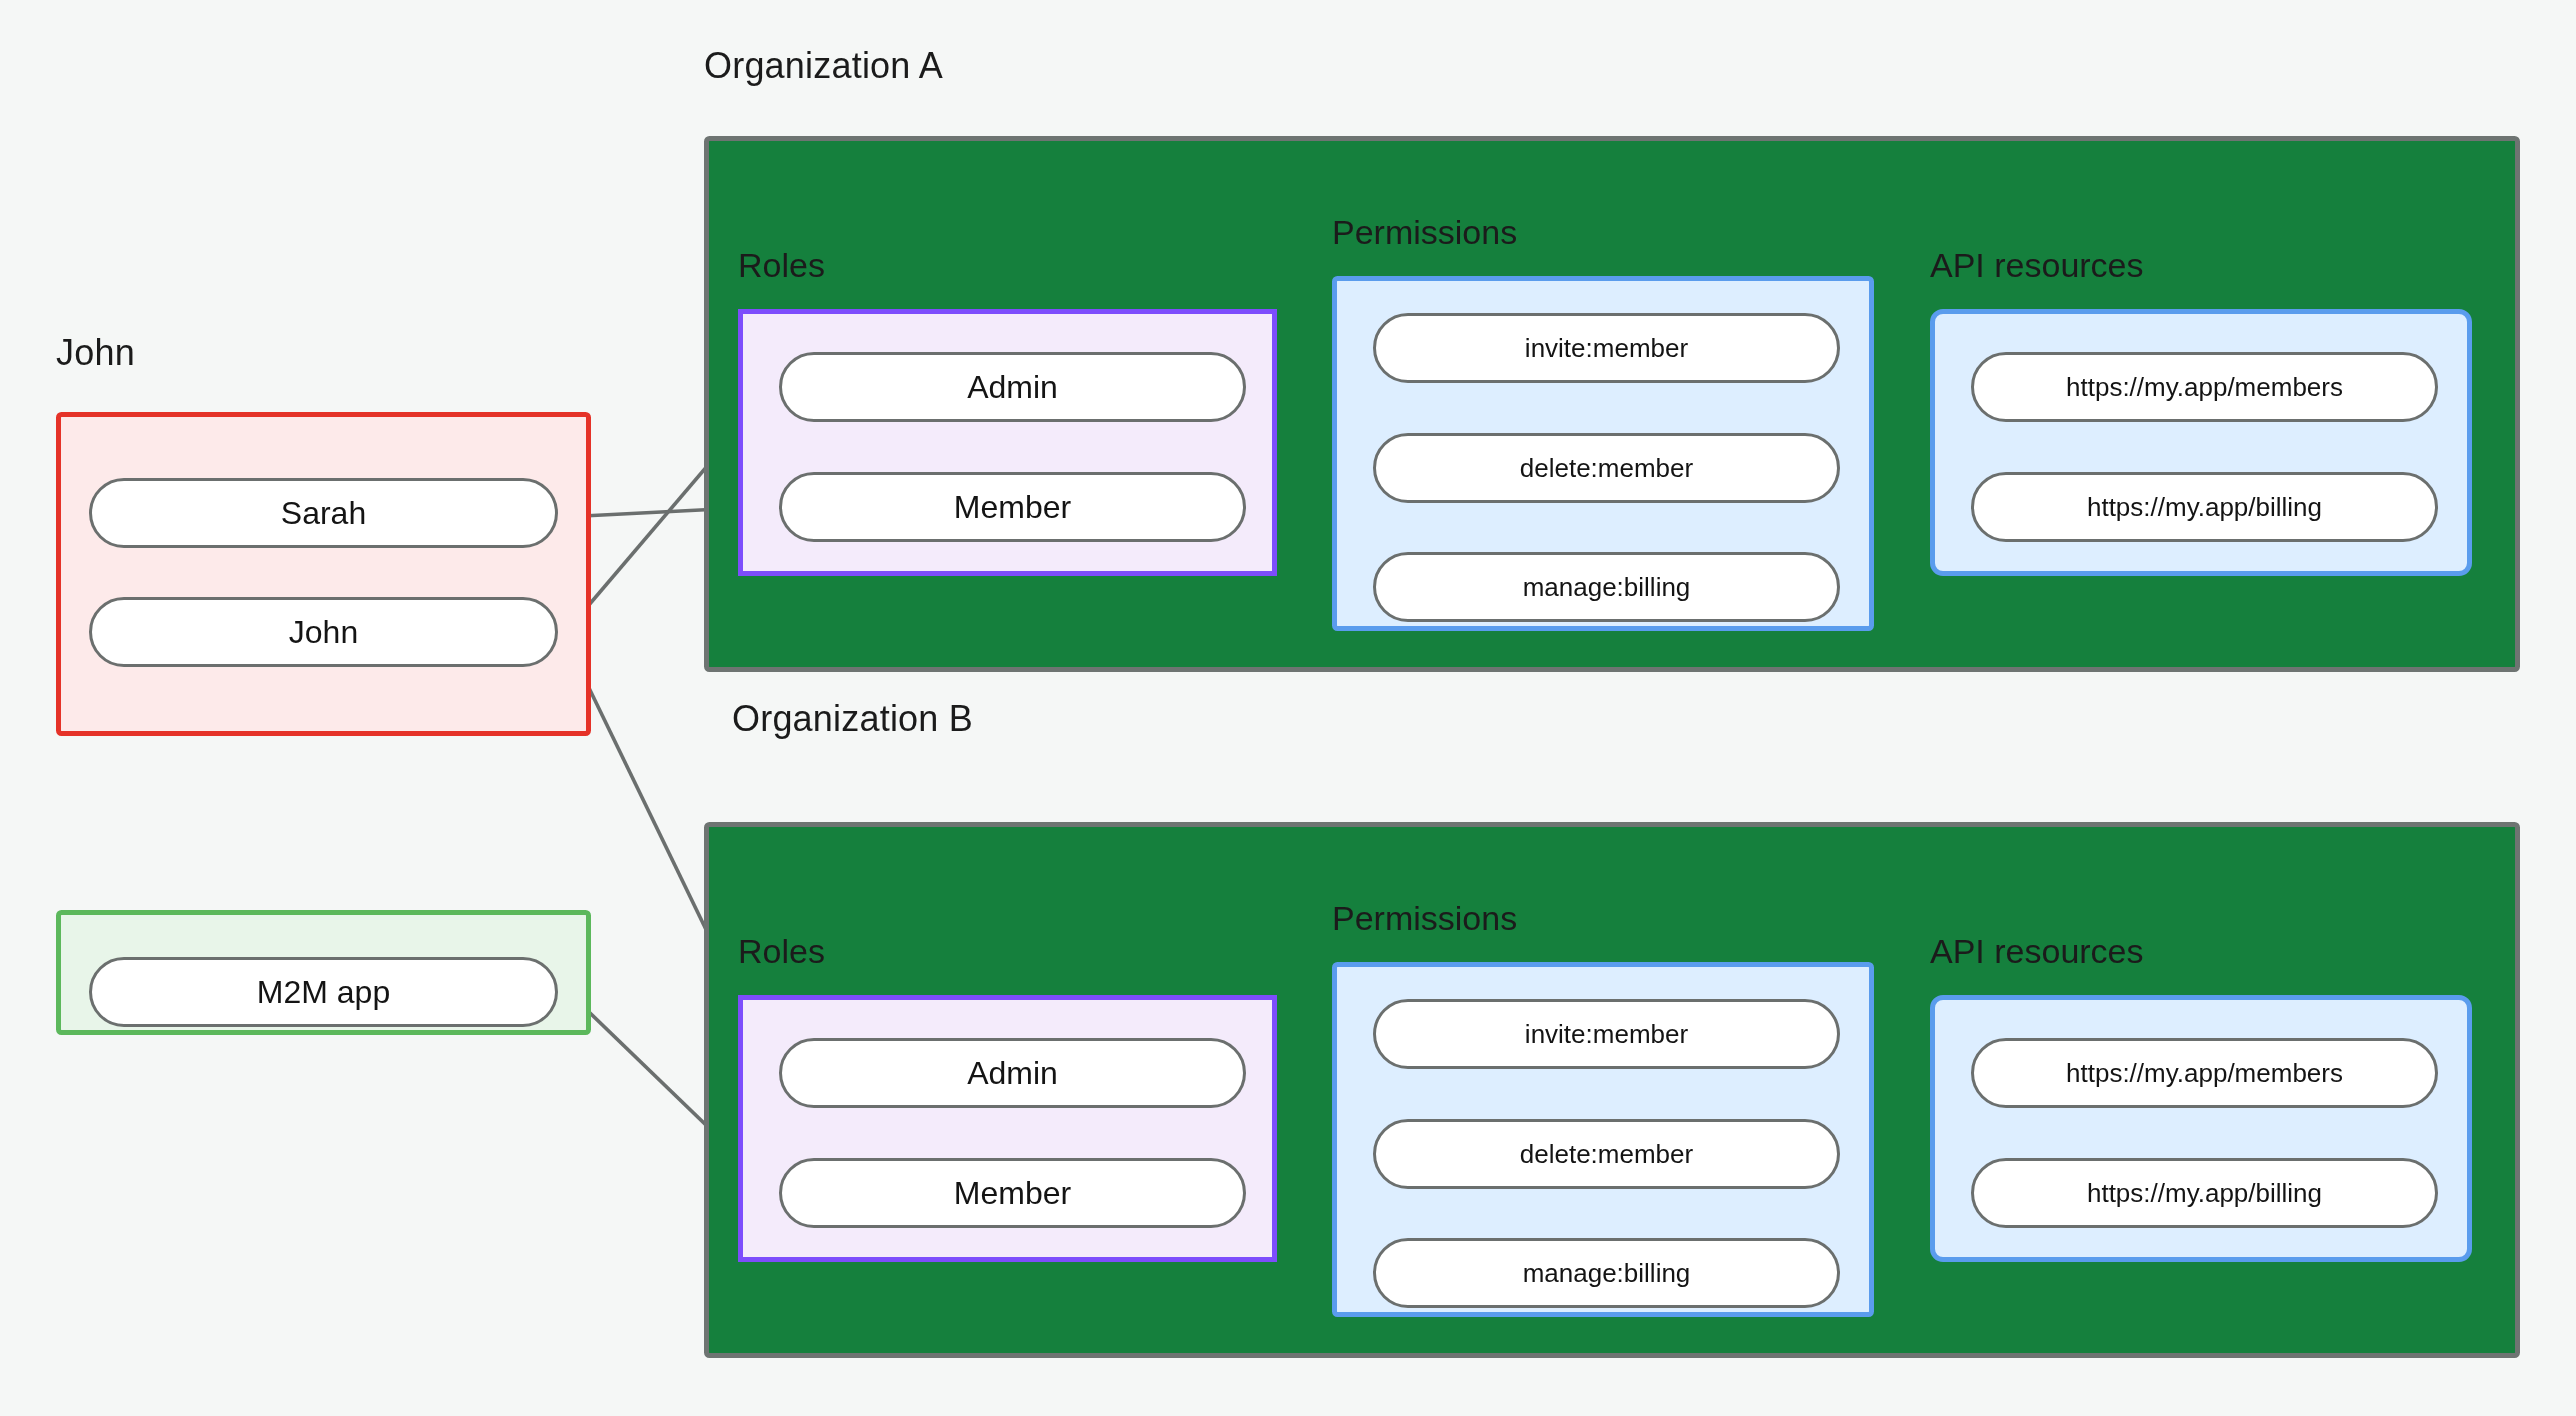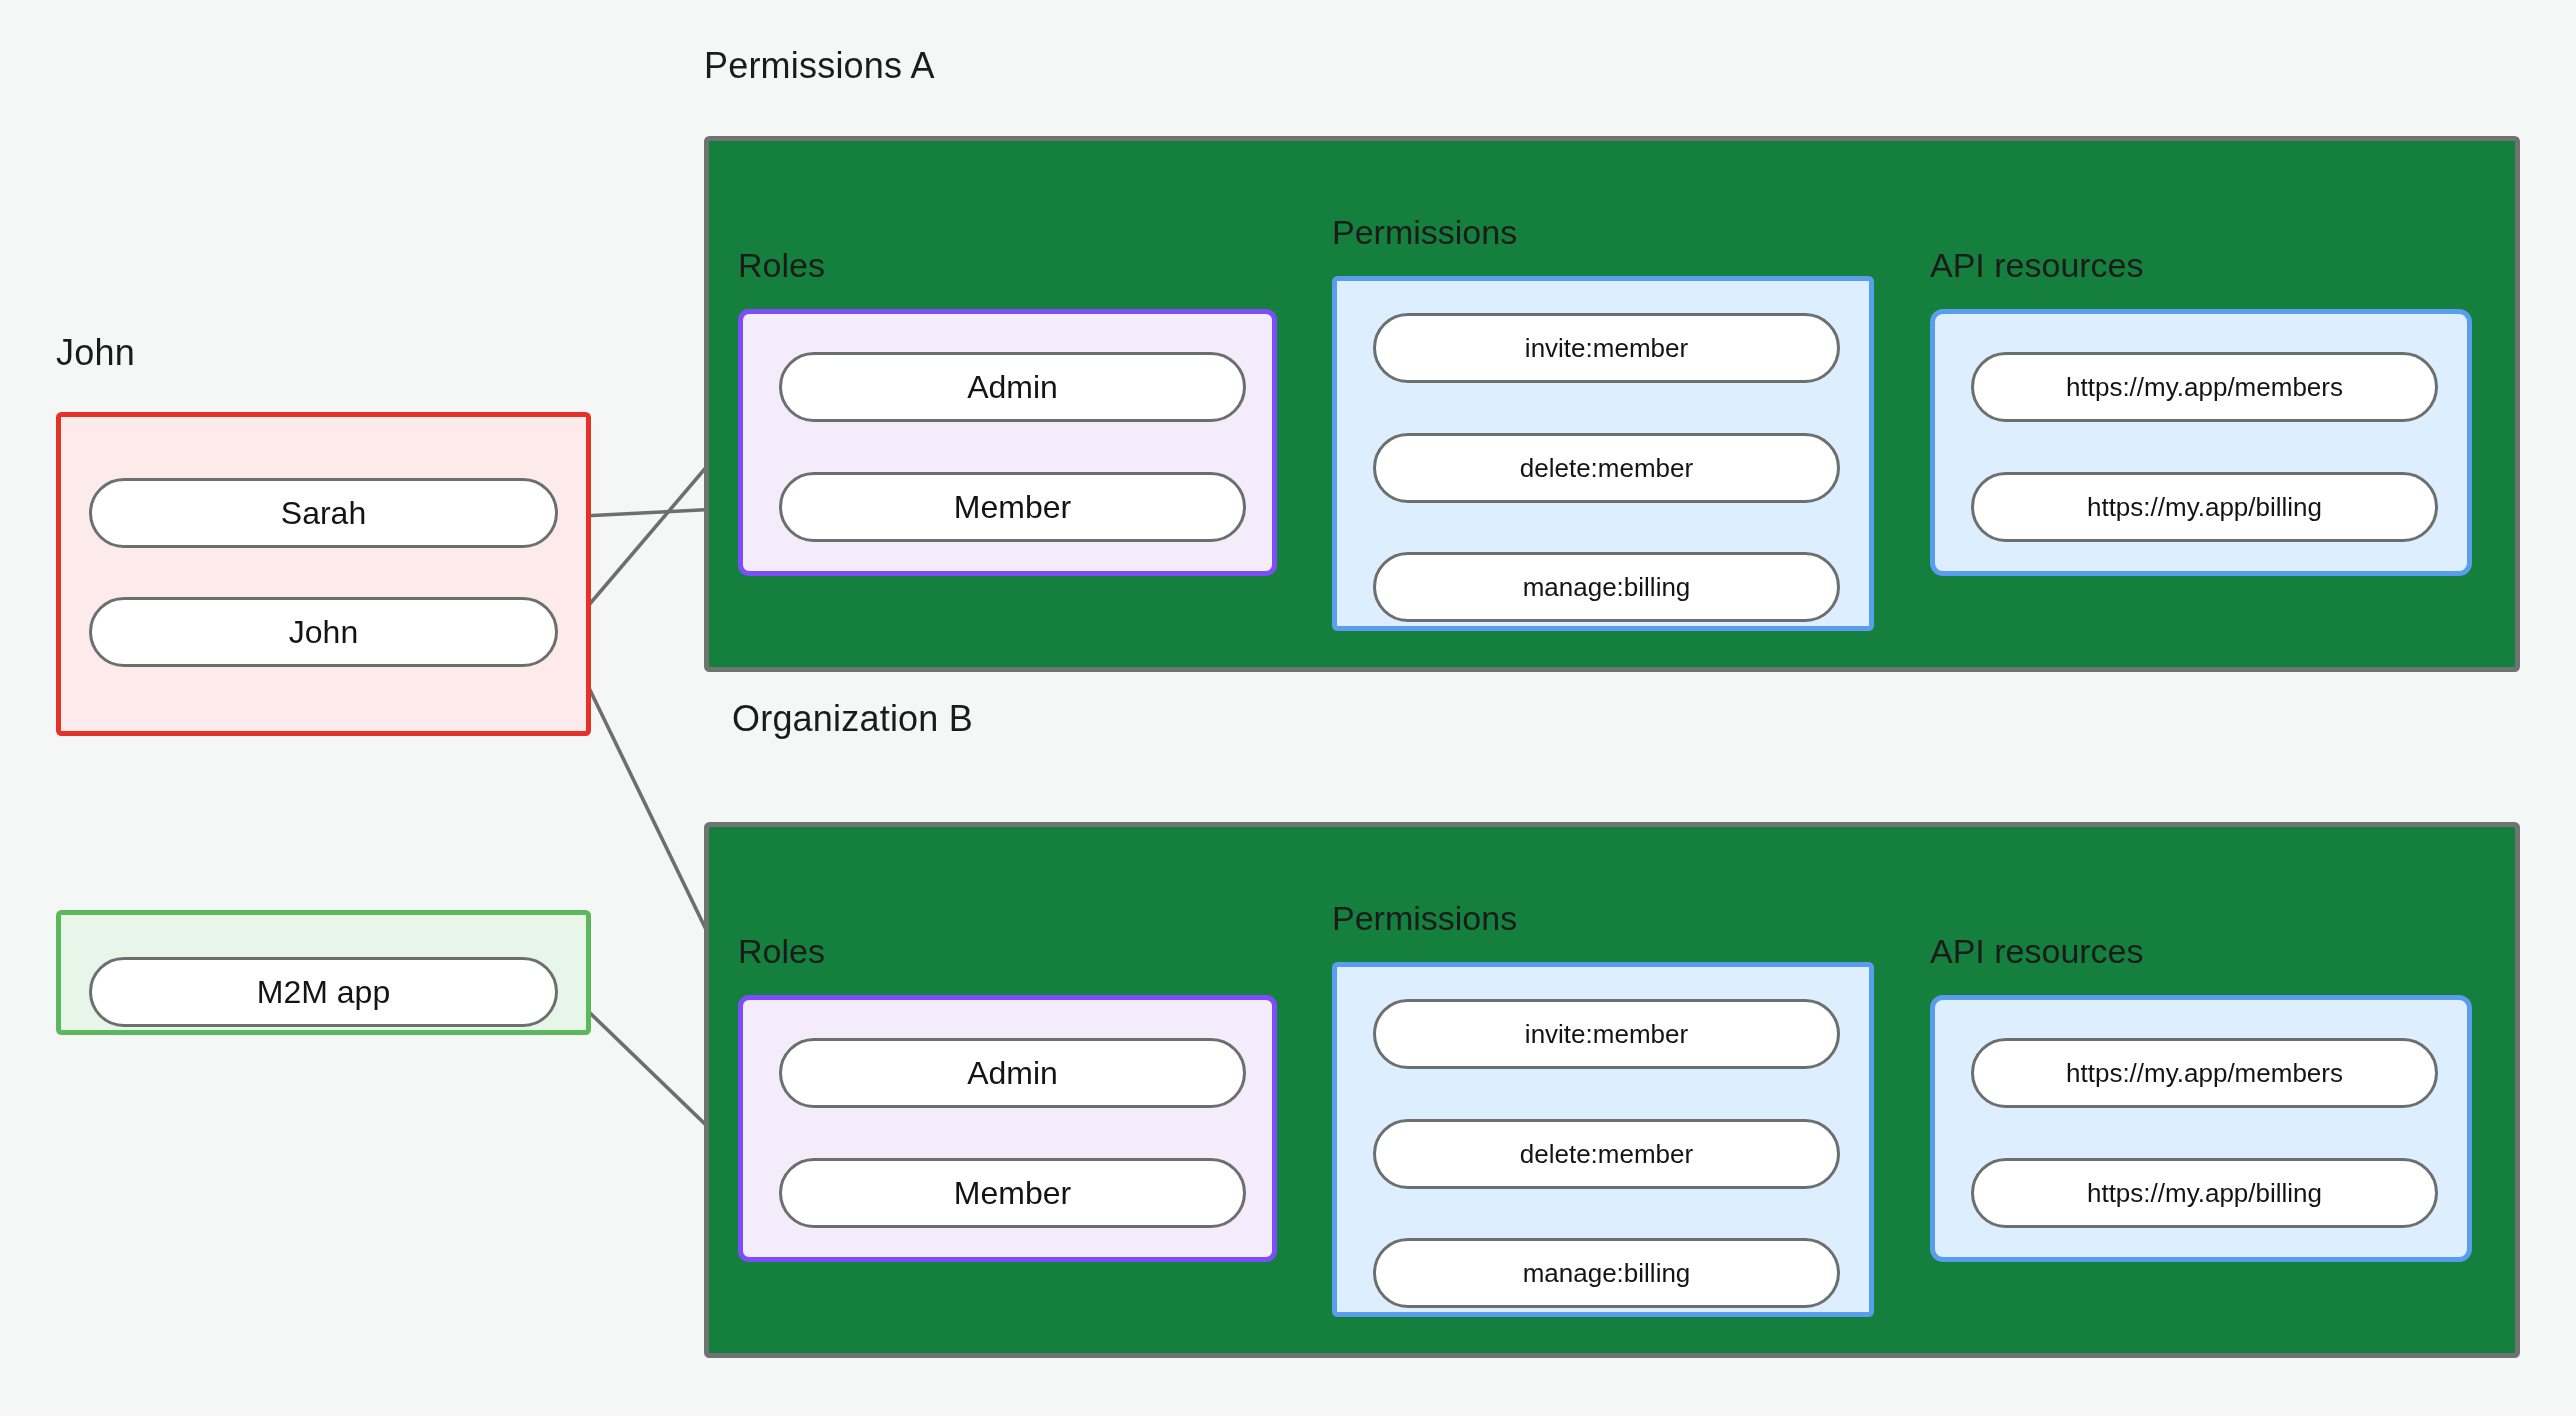--- a/index.html
+++ b/index.html
@@ -39,21 +39,21 @@
     border-radius:5.4px;
   }
   .box-org{
     background:#15803d;
     border:5.4px solid #6e7472;
     border-radius:5.4px;
   }
   .box-roles{
     background:#f4ebfb;
     border:5.4px solid #7d4dfc;
-    border-radius:11px;
+    border-radius:0;
     text-decoration:underline;
   }
   .box-perms{
     background:#ddeeff;
     border:5.4px solid #5a9ced;
     border-radius:5.4px;
   }
   .box-api{
     background:#ddeeff;
     border:5.4px solid #5a9ced;
@@ -134,21 +134,21 @@
   <div class="box box-users" style="left:56px;top:412px;width:535px;height:324px;">
     <div class="pill" style="left:28px;top:180px;width:469px;height:70px;">John</div>
     <div class="pill" style="left:28px;top:61px;width:469px;height:70px;">Sarah</div>
   </div>
 
 
   <div class="box box-m2m" style="left:56px;top:910px;width:535px;height:125px;">
     <div class="pill" style="left:28px;top:42px;width:469px;height:70px;">M2M app</div>
   </div>
 
-  <div class="group-label" style="left:704px;top:45px;">Permissions A</div>
+  <div class="group-label" style="left:704px;top:45px;">Organization A</div>
 
   <div class="box box-org" style="left:704px;top:136px;width:1816px;height:536px;">
 
     <div class="sub-label" style="left:29px;top:105px;">Roles</div>
     <div class="box box-roles" style="left:29px;top:168px;width:539px;height:267px;">
       <div class="pill" style="left:36px;top:38px;width:467px;height:70px;">Admin</div>
       <div class="pill" style="left:36px;top:158px;width:467px;height:70px;">Member</div>
     </div>
 
     <div class="sub-label" style="left:623px;top:72px;">Permissions</div>

